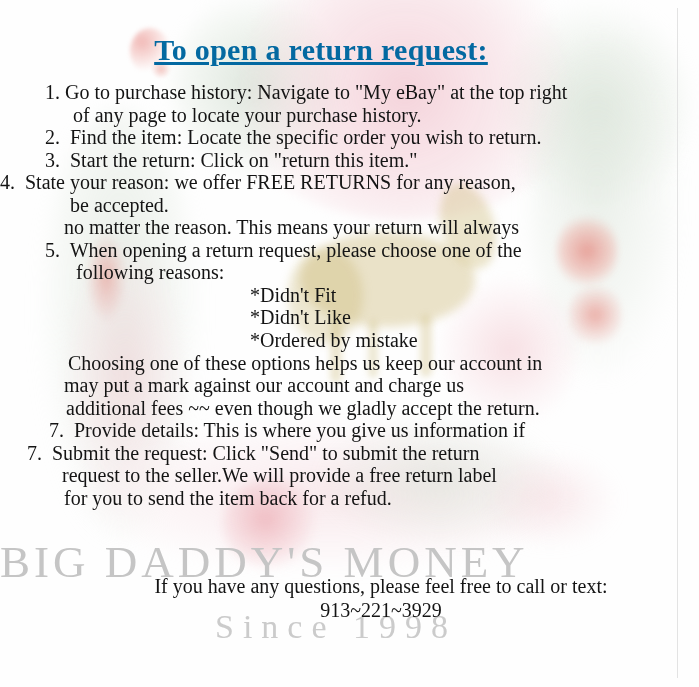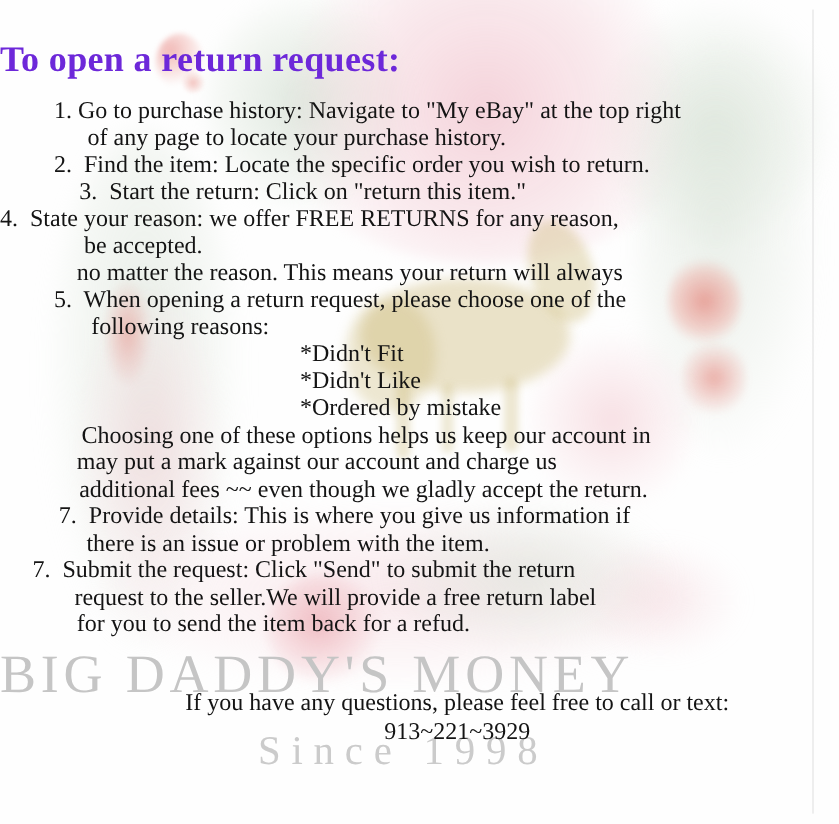--- a/index.html
+++ b/index.html
@@ -60,22 +60,22 @@
   .d-leg2{left:368px;top:320px;width:10px;height:58px;filter:blur(3px);border-radius:6px;background:rgba(199,178,106,.28);}
   .d-leg3{left:420px;top:315px;width:12px;height:62px;filter:blur(3px);border-radius:6px;background:rgba(199,178,106,.3);}
   .edge-line{position:absolute;left:677px;top:8px;width:1px;height:670px;background:#e3e3e3;}
 
   
   .wm{position:absolute;color:#c5c5c5;white-space:nowrap;z-index:2;}
   .wm-brand{left:0;top:536px;width:699px;text-align:left;font-size:45px;letter-spacing:4px;}
   .wm-since{left:0;top:608px;width:672px;text-align:center;font-size:34px;letter-spacing:9px;color:#cbcbcb;}
 
   
-  .title{position:absolute;left:0;top:33px;width:642px;
-    font-size:30px;font-weight:bold;letter-spacing:.3px;color:#6d28d9;z-index:3;}
+  .title{position:absolute;left:0;top:33px;width:642px;text-align:center;
+    font-size:30px;font-weight:bold;letter-spacing:.3px;color:#0369a1;z-index:3;text-decoration:underline;}
   .lines{position:absolute;left:0;top:81px;width:599px;z-index:3;color:#141414;}
   .line{white-space:pre;font-size:20px;line-height:22.55px;height:22.55px;}
   .contact{position:absolute;left:0;top:575px;width:690px;text-align:center;z-index:3;color:#141414;padding-left:36px;}
   .contact .c-line{font-size:20px;line-height:23.5px;white-space:pre;}
 </style>
 </head>
 <body>
 
 <div id="page">
 
@@ -105,34 +105,33 @@
 
   <div class="wm wm-brand">BIG DADDY'S MONEY</div>
   <div class="wm wm-since">Since 1998</div>
 
   <div class="title">To open a return request:</div>
 
   <div class="lines">
     <div class="line" style="padding-left:45px">1. Go to purchase history: Navigate to "My eBay" at the top right</div>
     <div class="line" style="padding-left:73px">of any page to locate your purchase history.</div>
     <div class="line" style="padding-left:45px">2.  Find the item: Locate the specific order you wish to return.</div>
-    <div class="line" style="padding-left:66px">3.  Start the return: Click on "return this item."</div>
+    <div class="line" style="padding-left:45px">3.  Start the return: Click on "return this item."</div>
     <div class="line" style="">4.  State your reason: we offer FREE RETURNS for any reason,</div>
     <div class="line" style="padding-left:70px">be accepted.</div>
     <div class="line" style="padding-left:64px">no matter the reason. This means your return will always</div>
     <div class="line" style="padding-left:45px">5.  When opening a return request, please choose one of the</div>
     <div class="line" style="padding-left:76px">following reasons:</div>
     <div class="line" style="padding-left:250px">*Didn't Fit</div>
     <div class="line" style="padding-left:250px">*Didn't Like</div>
     <div class="line" style="padding-left:250px">*Ordered by mistake</div>
     <div class="line" style="padding-left:68px">Choosing one of these options helps us keep our account in</div>
     <div class="line" style="padding-left:64px">may put a mark against our account and charge us</div>
     <div class="line" style="padding-left:66px">additional fees ~~ even though we gladly accept the return.</div>
     <div class="line" style="padding-left:49px">7.  Provide details: This is where you give us information if</div>
-    <div class="line" style="padding-left:72px">there is an issue or problem with the item.</div>
     <div class="line" style="padding-left:27px">7.  Submit the request: Click "Send" to submit the return</div>
     <div class="line" style="padding-left:62px">request to the seller.We will provide a free return label</div>
     <div class="line" style="padding-left:64px">for you to send the item back for a refud.</div>
   </div>
 
   <div class="contact">
     <div class="c-line">If you have any questions, please feel free to call or text:</div>
     <div class="c-line">913~221~3929</div>
   </div>
 

